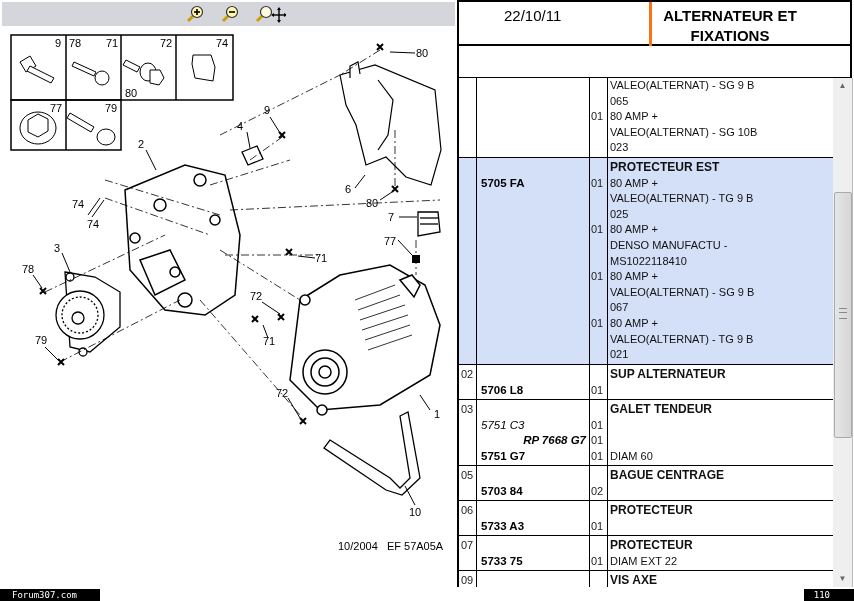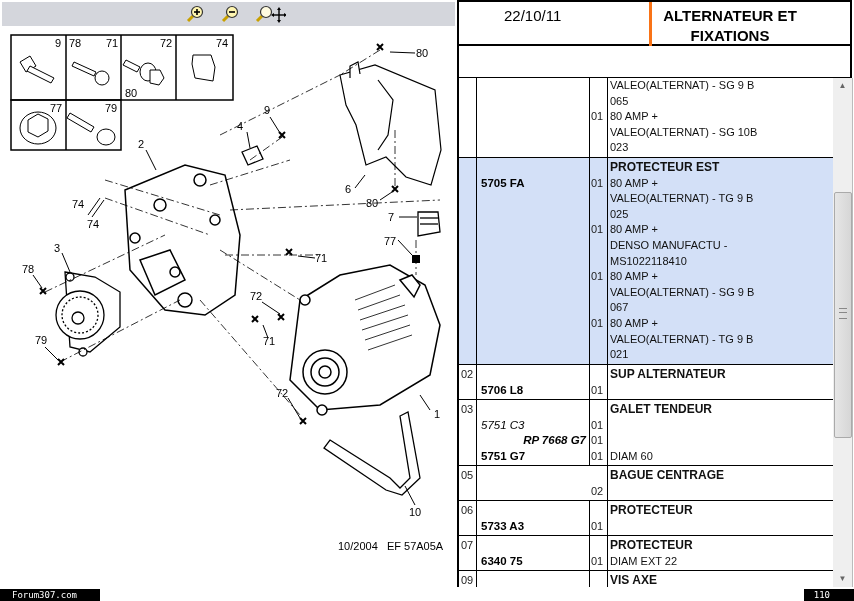--- a/index.html
+++ b/index.html
@@ -343,20 +343,23 @@
         </div>
         <div class="c4">
           <span class="line desc title" style="top: 2px;">GALET TENDEUR</span>
           <span class="line desc" style="top: 49px;">DIAM 60</span>
         </div>
       </div>
       <div class="row" style="height: 34px;">
         <div class="c1">
           <span class="line ref" style="top: 2px;">05</span>
         </div>
+        <div class="c2">
+          <span class="line pn" style="top: 18px;">5703 84</span>
+        </div>
         <div class="c3">
           <span class="line qty" style="top: 18px;">02</span>
         </div>
         <div class="c4">
           <span class="line desc title" style="top: 2px;">BAGUE CENTRAGE</span>
         </div>
       </div>
       <div class="row" style="height: 34px;">
         <div class="c1">
           <span class="line ref" style="top: 2px;">06</span>
@@ -369,21 +372,21 @@
         </div>
         <div class="c4">
           <span class="line desc title" style="top: 2px;">PROTECTEUR</span>
         </div>
       </div>
       <div class="row" style="height: 34px;">
         <div class="c1">
           <span class="line ref" style="top: 2px;">07</span>
         </div>
         <div class="c2">
-          <span class="line pn" style="top: 18px;">6340 75</span>
+          <span class="line pn" style="top: 18px;">5733 75</span>
         </div>
         <div class="c3">
           <span class="line qty" style="top: 18px;">01</span>
         </div>
         <div class="c4">
           <span class="line desc title" style="top: 2px;">PROTECTEUR</span>
           <span class="line desc" style="top: 18px;">DIAM EXT 22</span>
         </div>
       </div>
       <div class="row" style="height: 34px;">

